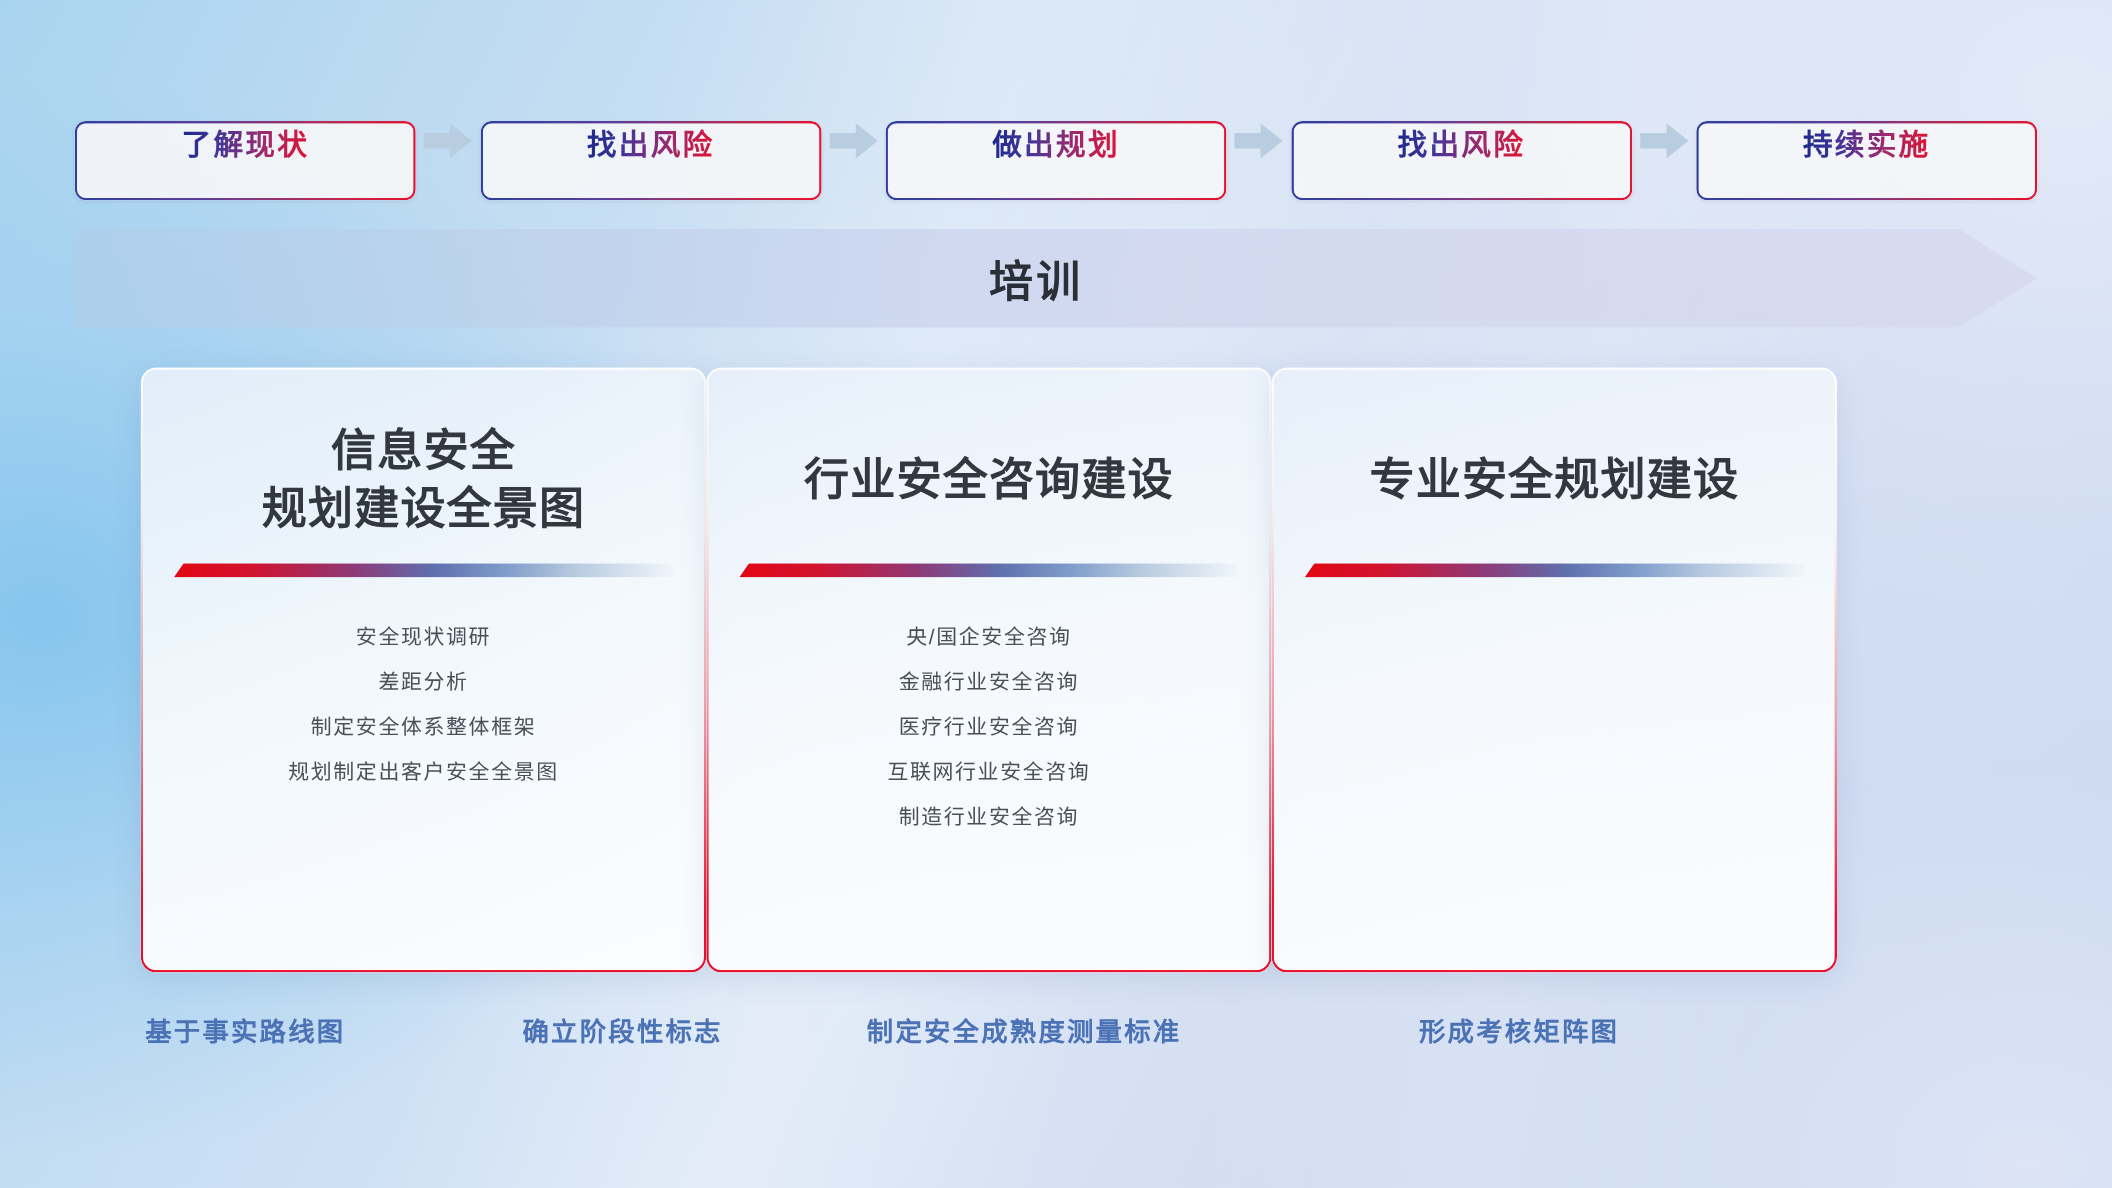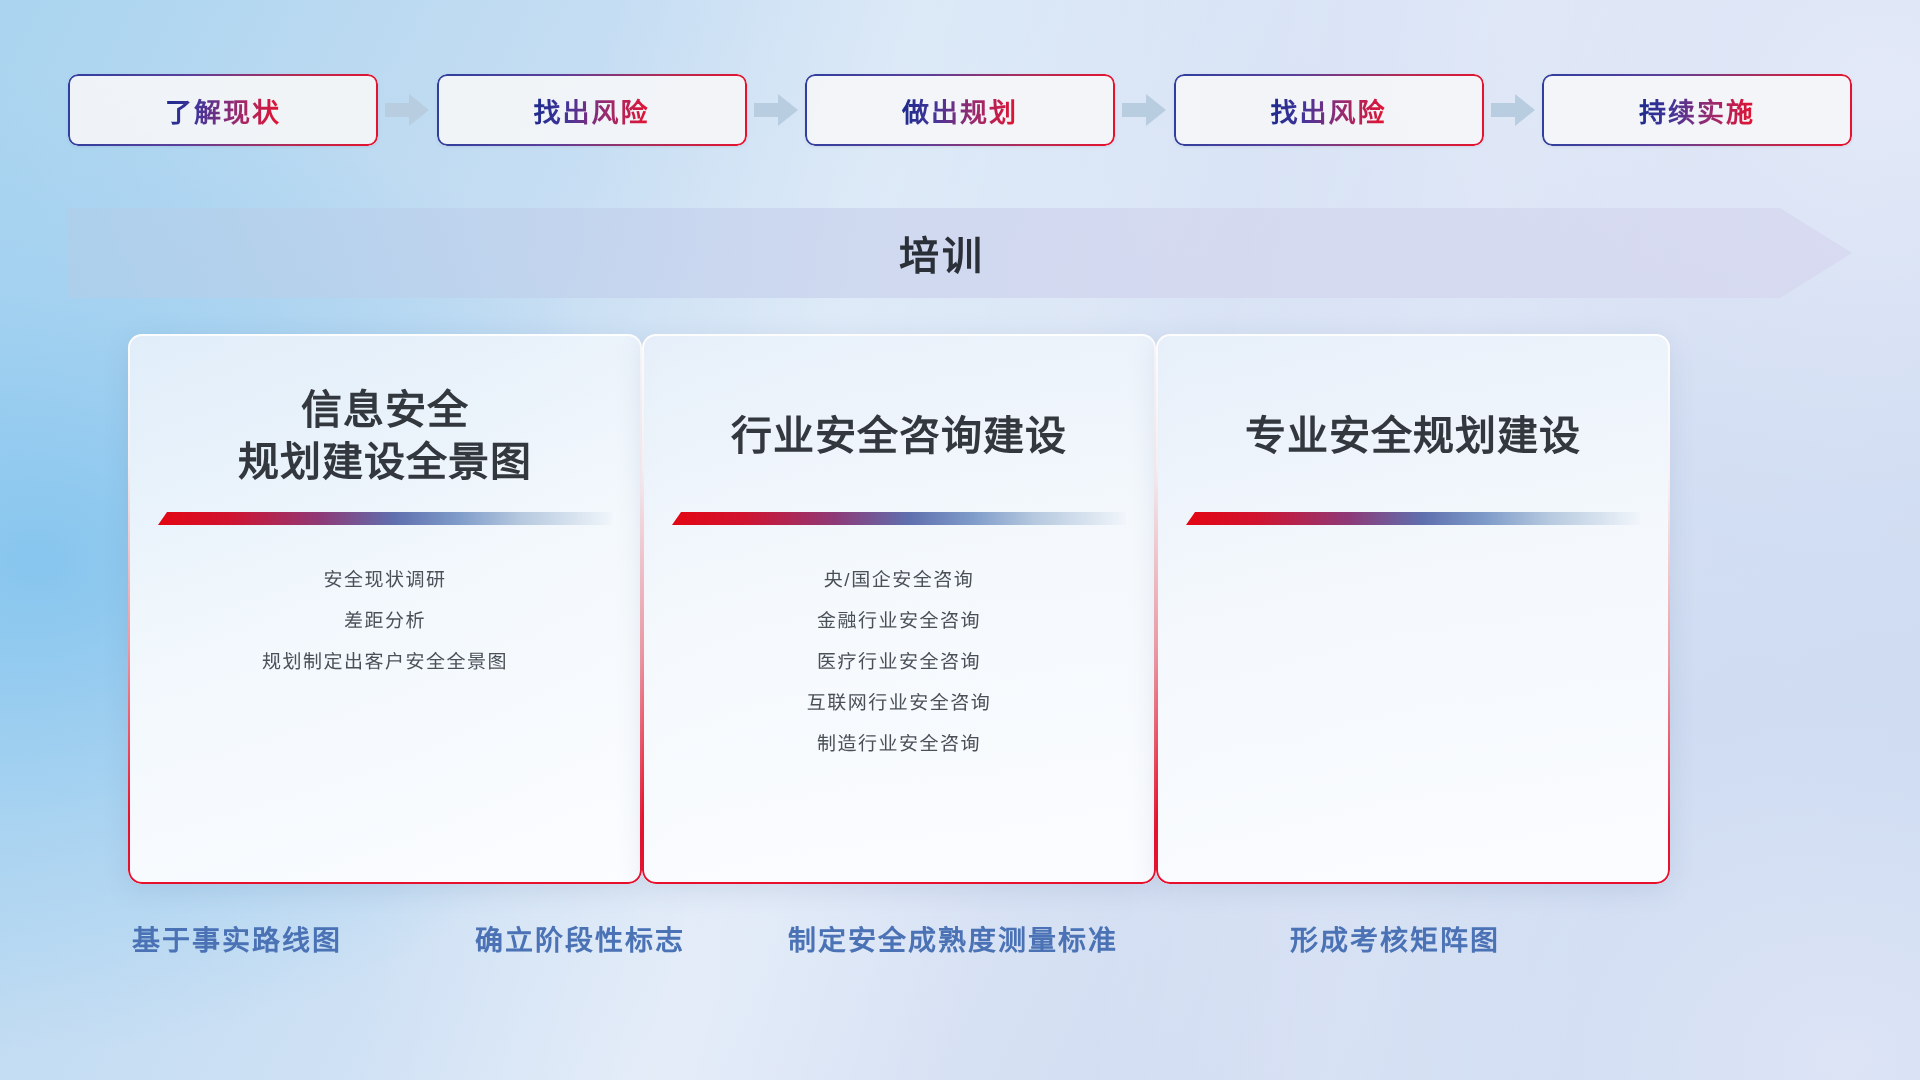--- a/index.html
+++ b/index.html
@@ -43,23 +43,23 @@
     align-items: center;
     justify-content: space-between;
   }
   .step {
     position: relative;
     width: 310px;
     height: 72px;
     border-radius: 10px;
     background: rgba(244,245,247,0.93);
     display: flex;
-    align-items: center;
     justify-content: center;
     box-shadow: 0 1px 3px rgba(60,80,120,0.10);
+    margin-top: 36px;
   }
   
   .step::before {
     content: "";
     position: absolute;
     inset: 0;
     border-radius: 10px;
     padding: 2px;
     background: linear-gradient(96deg, #2f3f9e 0%, #5a3f9b 38%, #b42a55 72%, #e8112d 100%);
     -webkit-mask: linear-gradient(#000 0 0) content-box, linear-gradient(#000 0 0);
@@ -192,21 +192,21 @@
   .captions {
     position: absolute;
     top: 918px;
     left: 0;
     width: 1920px;
     height: 52px;
   }
   .caption {
     position: absolute;
     top: 0;
-    font-size: 28px;
+    font-size: 24px;
     font-weight: 700;
     color: #4a72b5;
     letter-spacing: 2px;
     white-space: nowrap;
   }
   .caption.c1 { left: 132px; }
   .caption.c2 { left: 463px; margin-left: 12px; }
   .caption.c3 { left: 788px; }
   .caption.c4 { left: 1290px; }
 </style>
@@ -257,20 +257,21 @@
 
   <div class="cards">
 
     <div class="card">
       <div class="card-title">信息安全
 规划建设全景图</div>
       <div class="card-rule"></div>
       <ul class="card-list">
         <li>安全现状调研</li>
         <li>差距分析</li>
+        <li>制定安全体系整体框架</li>
         <li>规划制定出客户安全全景图</li>
       </ul>
     </div>
 
     <div class="card">
       <div class="card-title">行业安全咨询建设</div>
       <div class="card-rule"></div>
       <ul class="card-list">
         <li>央/国企安全咨询</li>
         <li>金融行业安全咨询</li>

